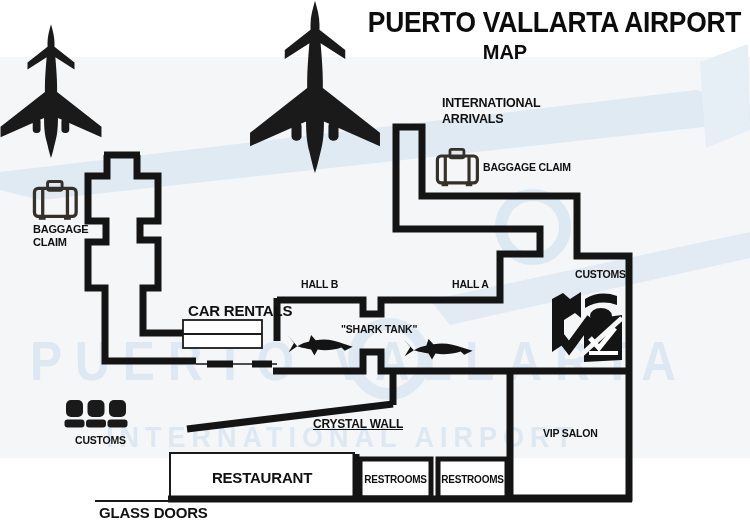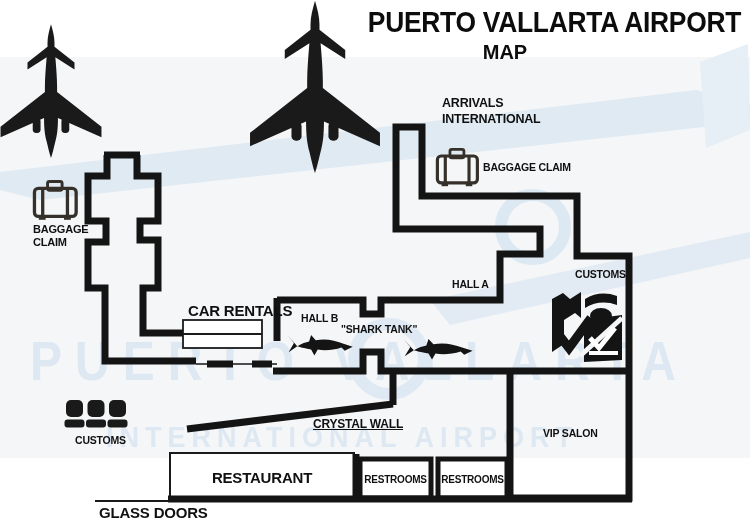--- a/index.html
+++ b/index.html
@@ -139,27 +139,27 @@
       <path d="M580,356 L622,318" stroke="#f5f6f7" stroke-width="5" fill="none"></path>
       <path d="M590,338 L599,348 L615,328" stroke="#ffffff" stroke-width="5" fill="none"></path>
       <rect x="589" y="351" width="29" height="4" fill="#ffffff"></rect>
     </g>
   </svg>
 
   <div id="title-line1">PUERTO VALLARTA AIRPORT</div>
   <div id="title-line2">MAP</div>
 
   <div class="lbl" style="left:442px;top:95px;font-size:12.5px;line-height:16px;">
+    <span style="display:block;">INTERNATIONAL</span>
     <span style="display:block;">ARRIVALS</span>
-    <span style="display:block;">INTERNATIONAL</span>
   </div>
   <div class="lbl wrap" style="left:33px;top:223px;width:56px;font-size:11px;line-height:13px;">BAGGAGE CLAIM</div>
   <div class="lbl" style="left:483px;top:162px;font-size:10.5px;">BAGGAGE CLAIM</div>
   <div class="lbl" style="left:188px;top:303px;font-size:15px;">CAR RENTALS</div>
-  <div class="lbl" style="left:301px;top:279px;font-size:10.5px;margin-top:34px;">HALL B</div>
+  <div class="lbl" style="left:301px;top:279px;font-size:10.5px;">HALL B</div>
   <div class="lbl" style="left:420px;top:279px;font-size:10.5px;padding-left:32px;">HALL A</div>
   <div class="lbl" style="left:341px;top:324px;font-size:10.5px;">"SHARK TANK"</div>
   <div class="lbl" style="left:575px;top:269px;font-size:10.5px;">CUSTOMS</div>
   <div class="lbl" style="left:543px;top:428px;font-size:10.5px;">VIP SALON</div>
   <div class="lbl" style="left:313px;top:418px;font-size:12px;text-decoration:underline;">CRYSTAL WALL</div>
   <div class="lbl" style="left:75px;top:435px;font-size:10.5px;">CUSTOMS</div>
   <div class="lbl" style="left:170px;top:470px;width:184px;text-align:center;font-size:15px;">RESTAURANT</div>
   <div class="lbl" style="left:359px;top:474px;width:73px;text-align:center;font-size:10px;">RESTROOMS</div>
   <div class="lbl" style="left:437px;top:474px;width:71px;text-align:center;font-size:10px;">RESTROOMS</div>
   <div class="lbl" style="left:99px;top:505px;font-size:15px;">GLASS DOORS</div>

